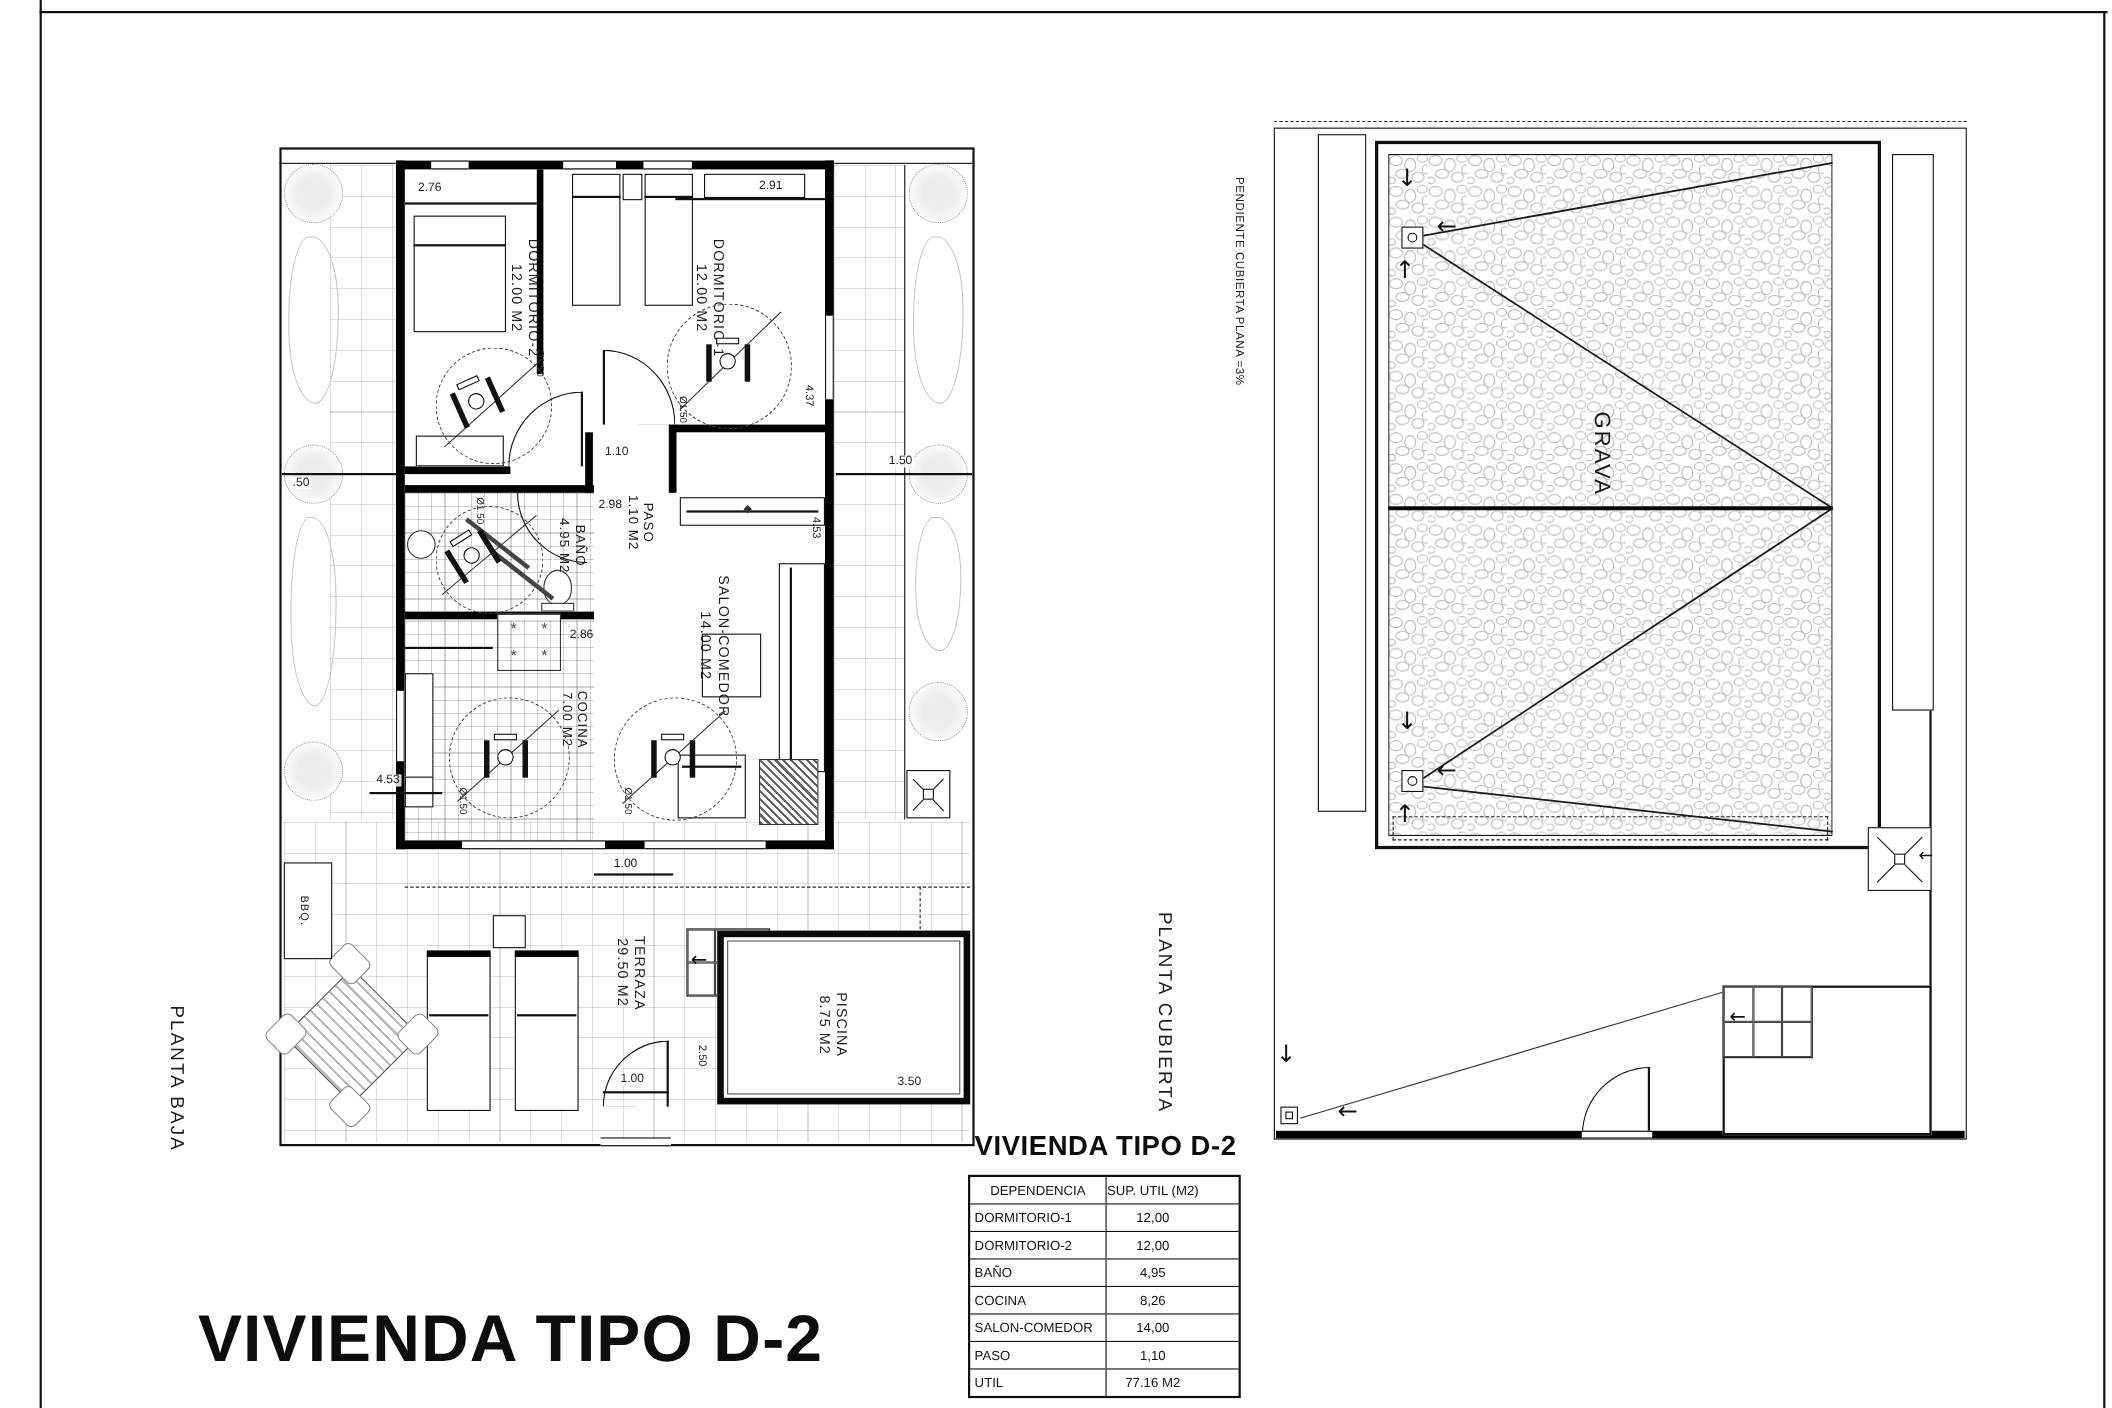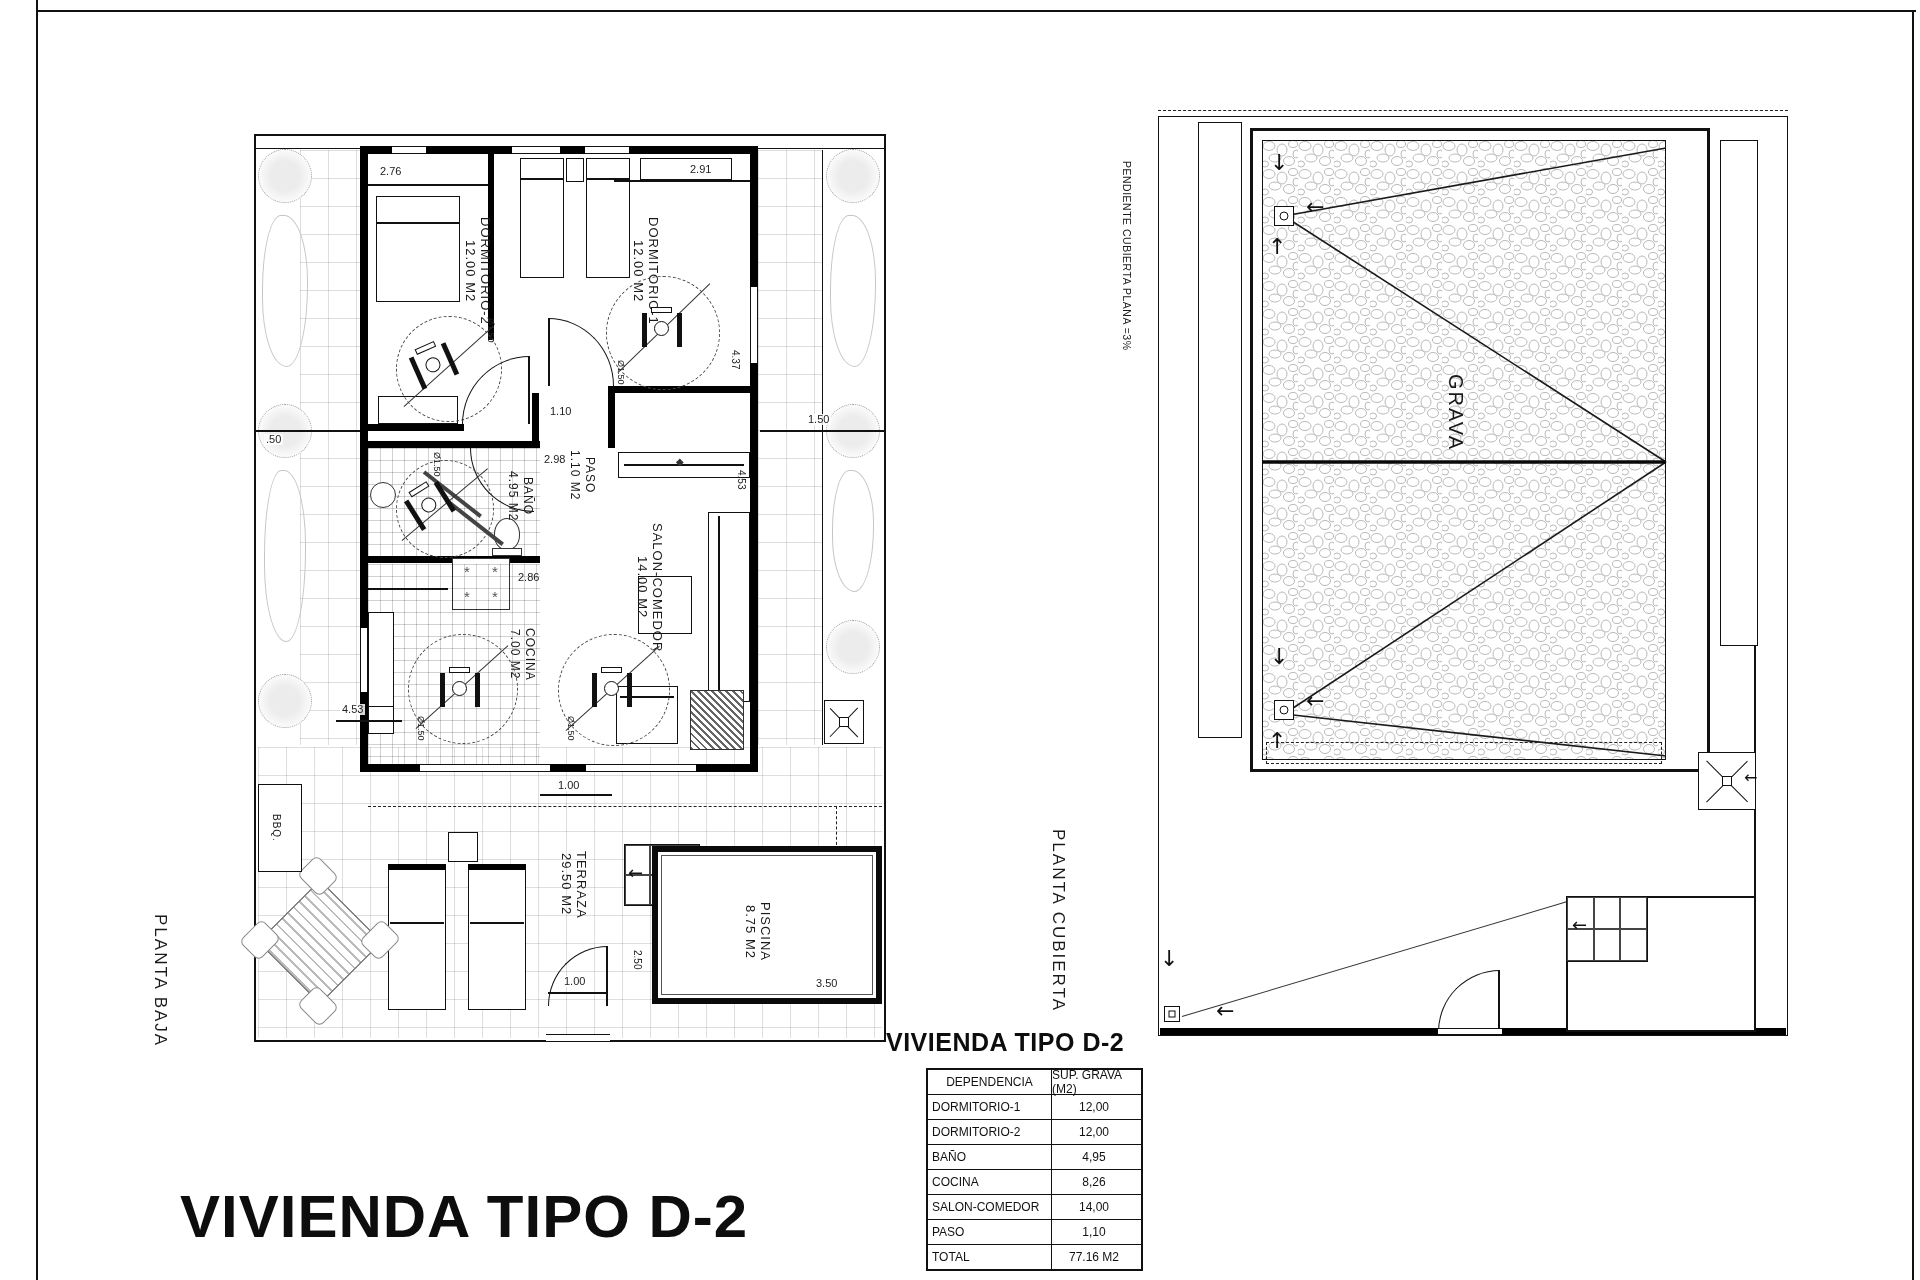--- a/index.html
+++ b/index.html
@@ -399,24 +399,24 @@
   <div class="win" style="left:1438px;top:1028px;width:64px;height:7px"></div>
 
   <div class="vt" style="left:1120px;top:146px;height:220px;font-size:10.5px;letter-spacing:0.5px">
     <span>PENDIENTE CUBIERTA PLANA =3%</span>
   </div>
   <div class="vt" style="left:1048px;top:826px;height:190px;font-size:17px;letter-spacing:2px">
     <span>PLANTA CUBIERTA</span>
   </div>
 
   <div class="tbl-title" style="left:886px;top:1028px">VIVIENDA TIPO D-2</div>
-  <div class="atable" style="left:926px;top:1068px;width:217px">
+  <div class="atable" style="left:880px;top:1068px;width:248px">
     <div class="arow hdr">
       <div class="c1">DEPENDENCIA</div>
-      <div class="c2">SUP. GRAVA (M2)</div>
+      <div class="c2">SUP. UTIL (M2)</div>
     </div>
     <div class="arow">
       <div class="c1">DORMITORIO-1</div>
       <div class="c2">12,00</div>
     </div>
     <div class="arow">
       <div class="c1">DORMITORIO-2</div>
       <div class="c2">12,00</div>
     </div>
     <div class="arow">
@@ -429,18 +429,18 @@
     </div>
     <div class="arow">
       <div class="c1">SALON-COMEDOR</div>
       <div class="c2">14,00</div>
     </div>
     <div class="arow">
       <div class="c1">PASO</div>
       <div class="c2">1,10</div>
     </div>
     <div class="arow">
-      <div class="c1">TOTAL</div>
+      <div class="c1">UTIL</div>
       <div class="c2">77.16 M2</div>
     </div>
   </div>
 
 </div>
 
 </body></html>

